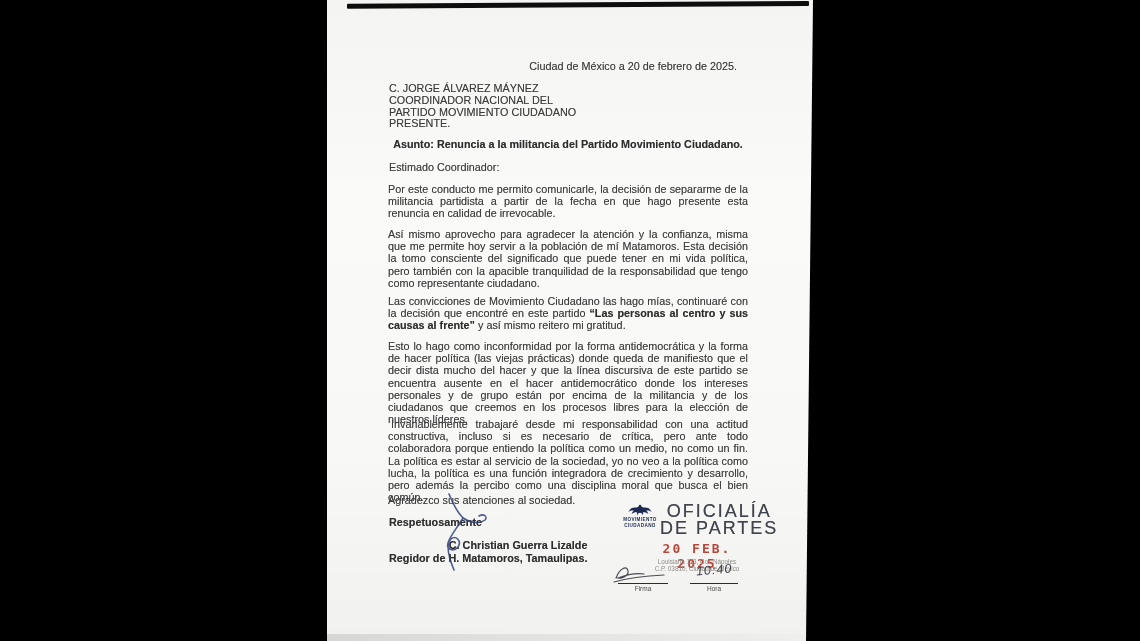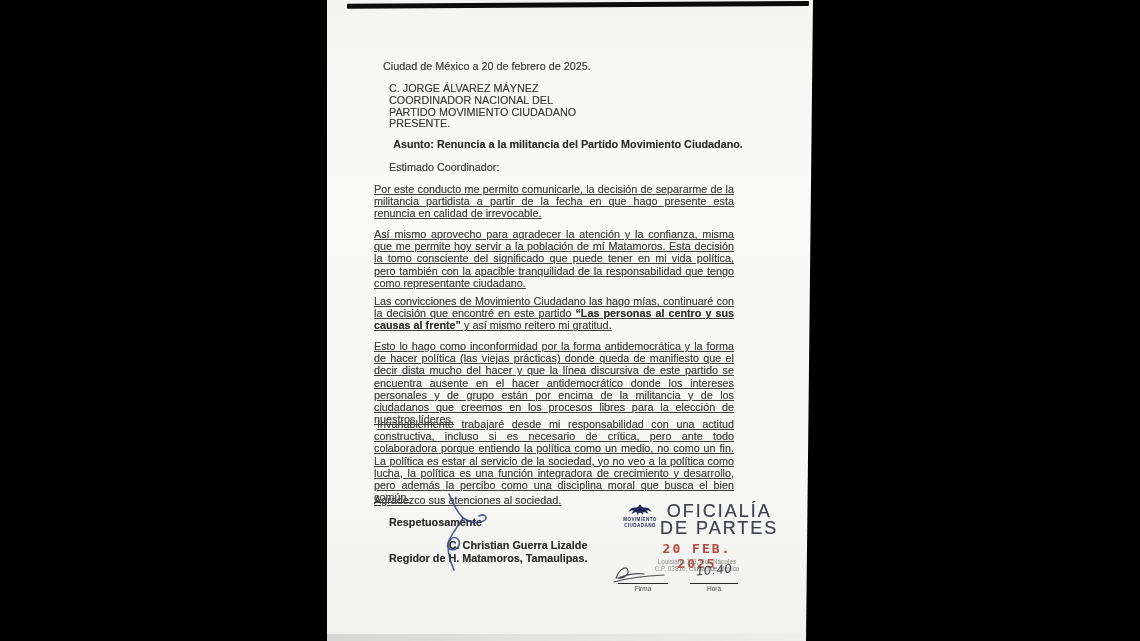--- a/index.html
+++ b/index.html
@@ -8,23 +8,23 @@
   
   .page{position:absolute;left:327px;top:0;width:486px;height:641px;
         background:linear-gradient(180deg,#f4f4f3 0%,#fafaf9 30%,#f8f8f7 70%,#f1f1f0 100%);
         clip-path:polygon(0 0,486px 0,479px 641px,0 641px);}
   .scan-top-strip{position:absolute;top:1px;left:20px;width:462px;height:5px;background:#0d0d0d;
         transform:rotate(-0.35deg);transform-origin:right center;border-radius:1px;}
   .scan-bottom-strip{position:absolute;bottom:0;left:0;width:100%;height:7px;
         background:linear-gradient(90deg,#d6d6d5 0%,#e3e3e2 45%,#efefee 100%);}
   .t{position:absolute;color:#3d3d3d;font-size:10.8px;line-height:12.2px;
      text-shadow:0 0 .5px rgba(60,60,60,.5);}
-  .body-par{left:47px;width:360px;text-align:justify;text-decoration:underline;}
+  .body-par{left:61px;width:360px;text-align:justify;}
   .bold{font-weight:bold;color:#2e2e2e;}
-  .date-line{top:60px;left:56px;width:360px;}
+  .date-line{top:60px;left:50px;width:360px;text-align:right;}
   .recipient{top:83px;left:62px;line-height:11.8px;}
   .subject{top:138px;left:61px;width:360px;text-align:center;font-weight:bold;color:#2e2e2e;}
   .salutation{top:161px;left:62px;}
   .p1{top:183px;} .p2{top:228px;} .p3{top:295px;} .p4{top:340px;}
   .p5{top:418px;text-indent:3px;} .closing{top:494px;}
   .valediction{top:516px;left:62px;font-weight:bold;color:#2e2e2e;}
   .signer{top:539px;left:62px;font-weight:bold;color:#2e2e2e;line-height:12.5px;text-align:right;}
   
   .stamp{position:absolute;left:285px;top:502px;width:145px;height:96px;}
   .logo-block{position:absolute;left:8px;top:2px;width:40px;text-align:center;}

